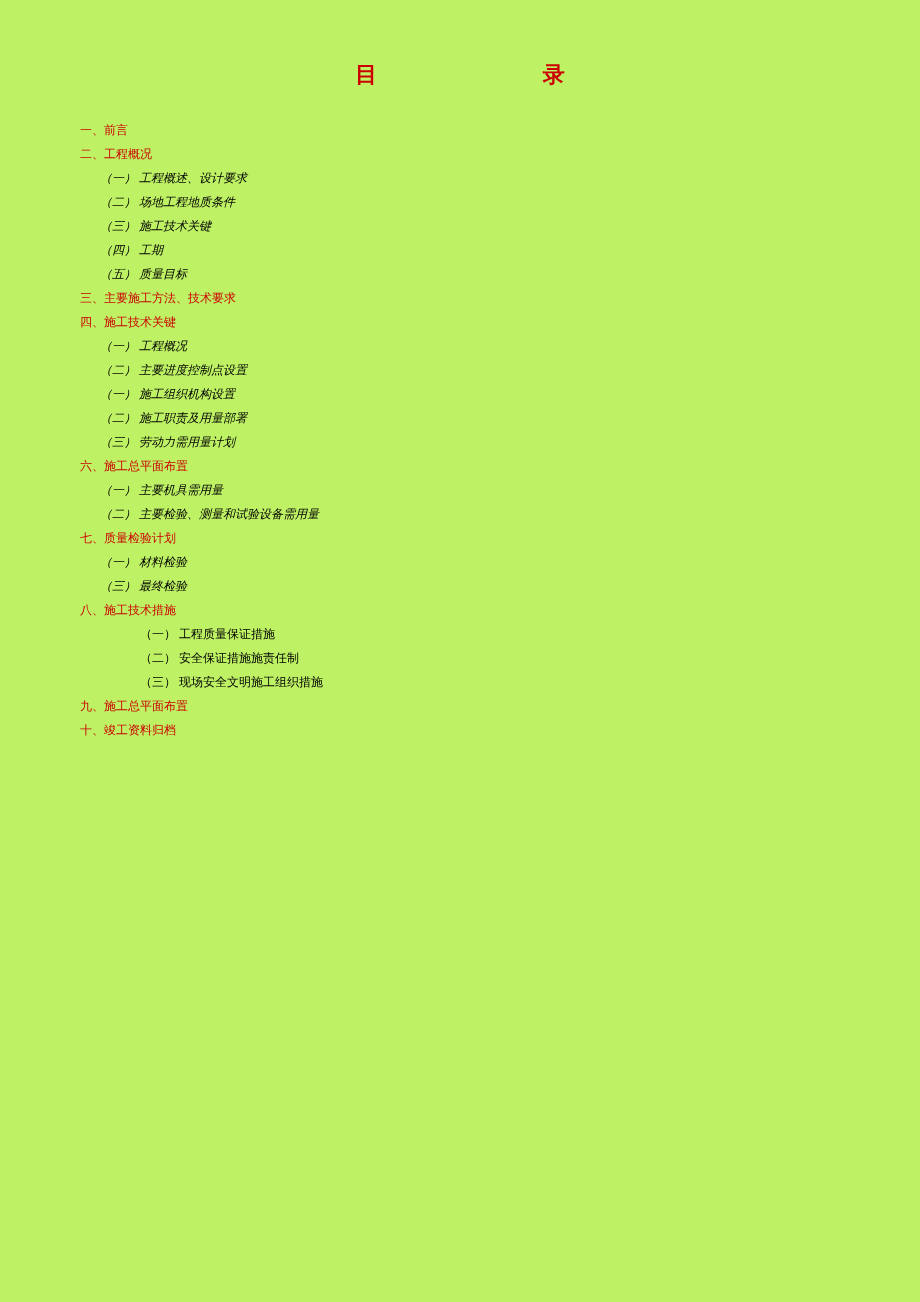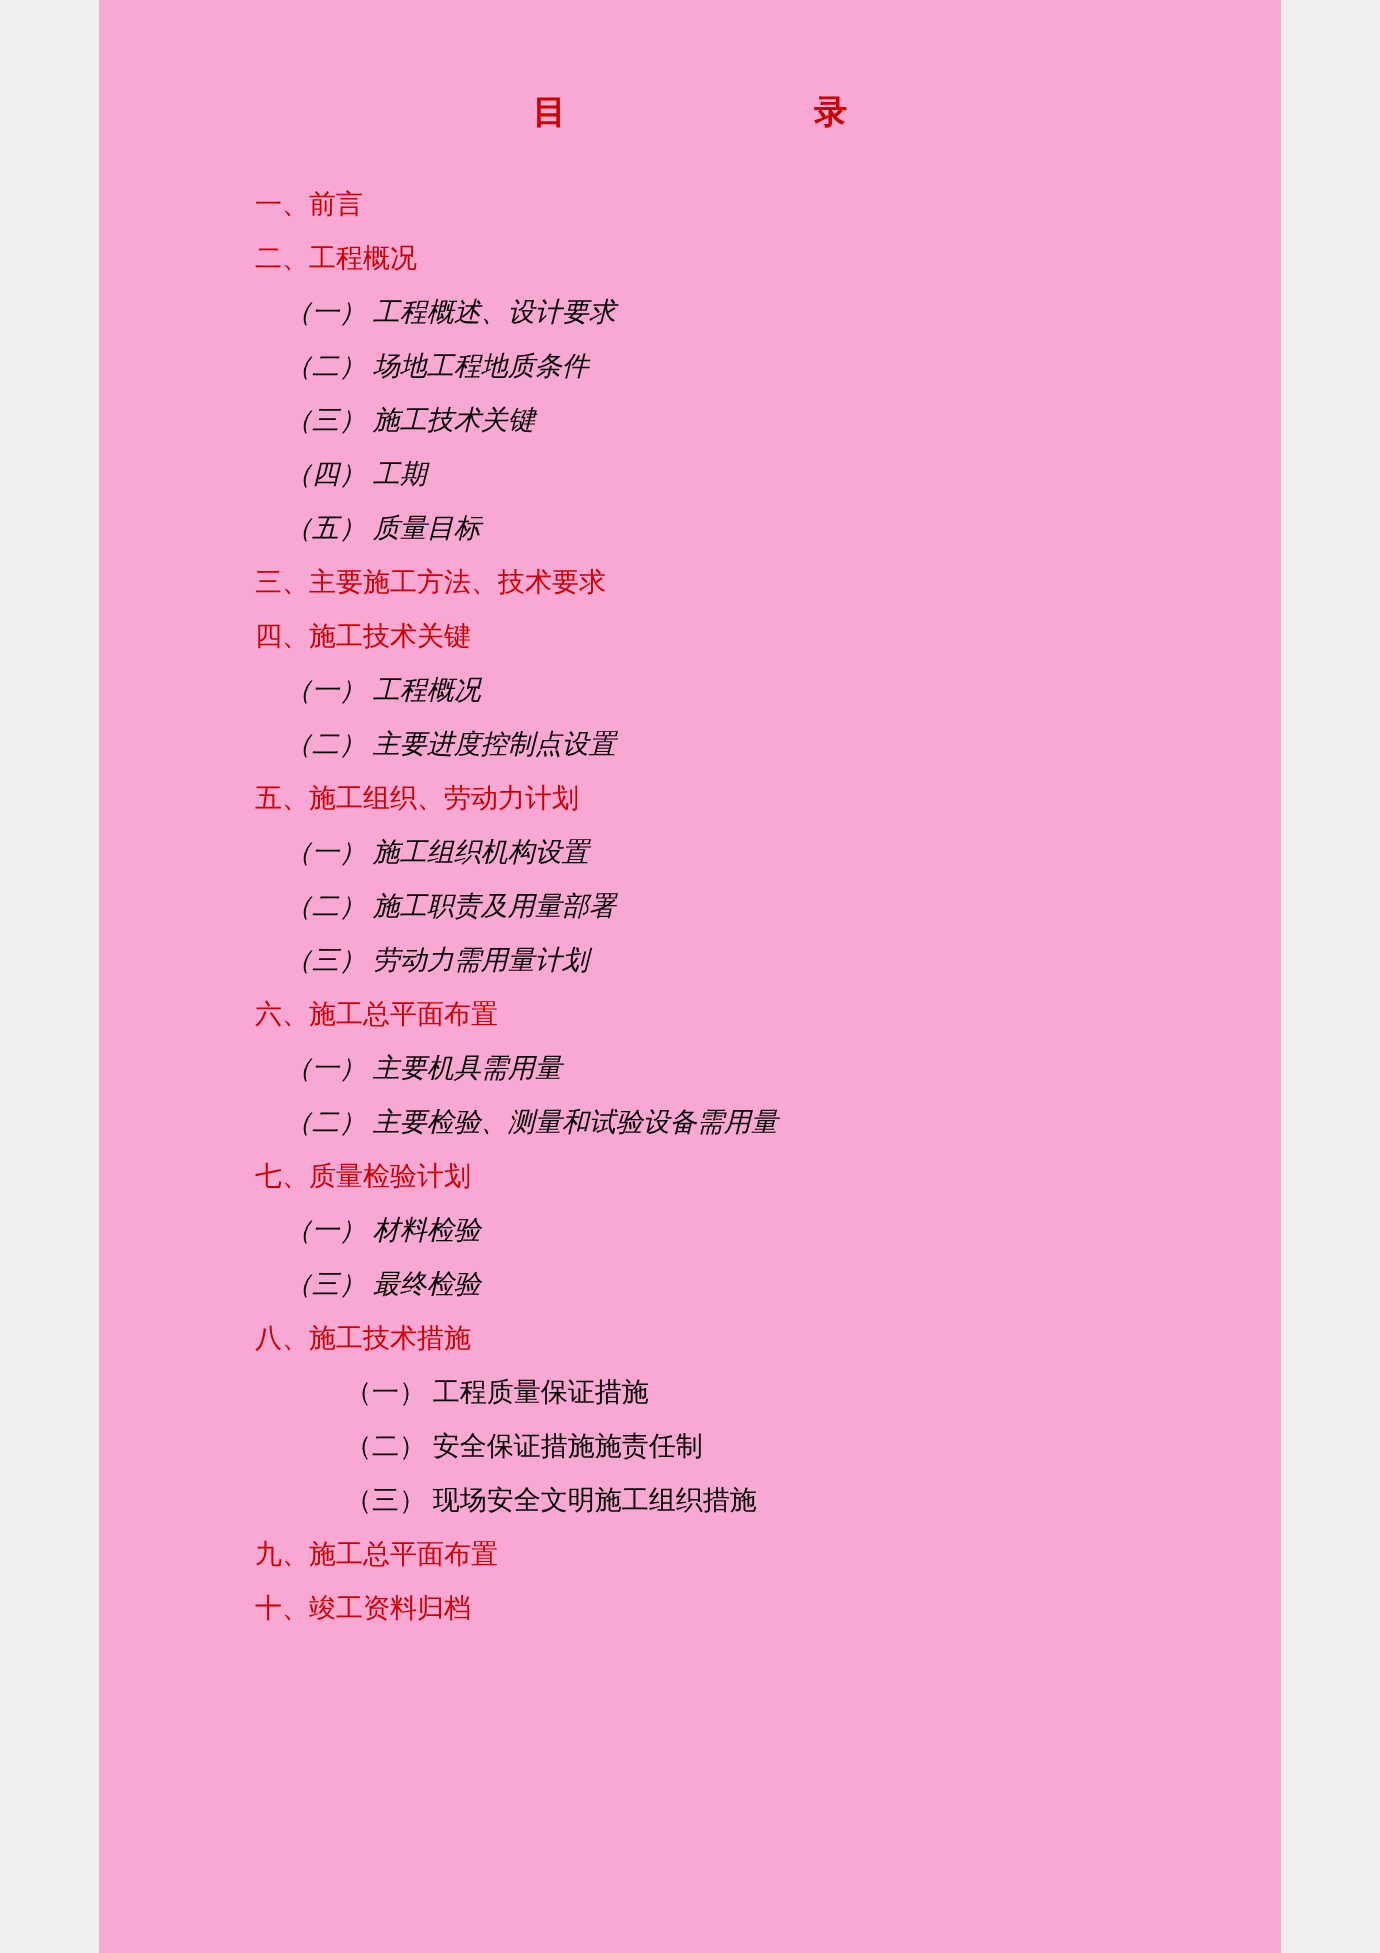--- a/index.html
+++ b/index.html
@@ -9,38 +9,38 @@
     }
     body {
       background: #f0f0f0;
       display: flex;
       justify-content: center;
       align-items: flex-start;
       min-height: 1302px;
       font-family: "SimSun", "宋体", serif;
     }
     .page {
-      width: 788px;
+      width: 920px;
       min-height: 1302px;
-      background: #f9a8d4;
-      padding: 60px 104px;
+      background: #bef264;
+      padding: 60px 80px;
       position: relative;
     }
     .title-row {
       text-align: center;
       margin-bottom: 28px;
       font-size: 22px;
       color: #cc0000;
       font-weight: bold;
       letter-spacing: 80px;
       padding-left: 80px;
     }
     .toc-list {
       list-style: none;
-      font-size: 18px;
+      font-size: 12px;
       line-height: 2.0;
       color: #000000;
     }
     .toc-list .red {
       color: #cc0000;
     }
     .toc-list .black {
       color: #000000;
     }
     .indent-1 {
@@ -64,21 +64,20 @@
       <li class="red">二、工程概况</li>
       <li class="indent-1 black">（一） 工程概述、设计要求</li>
       <li class="indent-1 black">（二） 场地工程地质条件</li>
       <li class="indent-1 black">（三） 施工技术关键</li>
       <li class="indent-1 black">（四） 工期</li>
       <li class="indent-1 black">（五） 质量目标</li>
       <li class="red">三、主要施工方法、技术要求</li>
       <li class="red">四、施工技术关键</li>
       <li class="indent-1 black">（一） 工程概况</li>
       <li class="indent-1 black">（二） 主要进度控制点设置</li>
-      <li class="red">五、施工组织、劳动力计划</li>
       <li class="indent-1 black">（一） 施工组织机构设置</li>
       <li class="indent-1 black">（二） 施工职责及用量部署</li>
       <li class="indent-1 black">（三） 劳动力需用量计划</li>
       <li class="red">六、施工总平面布置</li>
       <li class="indent-1 black">（一） 主要机具需用量</li>
       <li class="indent-1 black">（二） 主要检验、测量和试验设备需用量</li>
       <li class="red">七、质量检验计划</li>
       <li class="indent-1 black">（一） 材料检验</li>
       <li class="indent-1 black">（三） 最终检验</li>
       <li class="red">八、施工技术措施</li>

